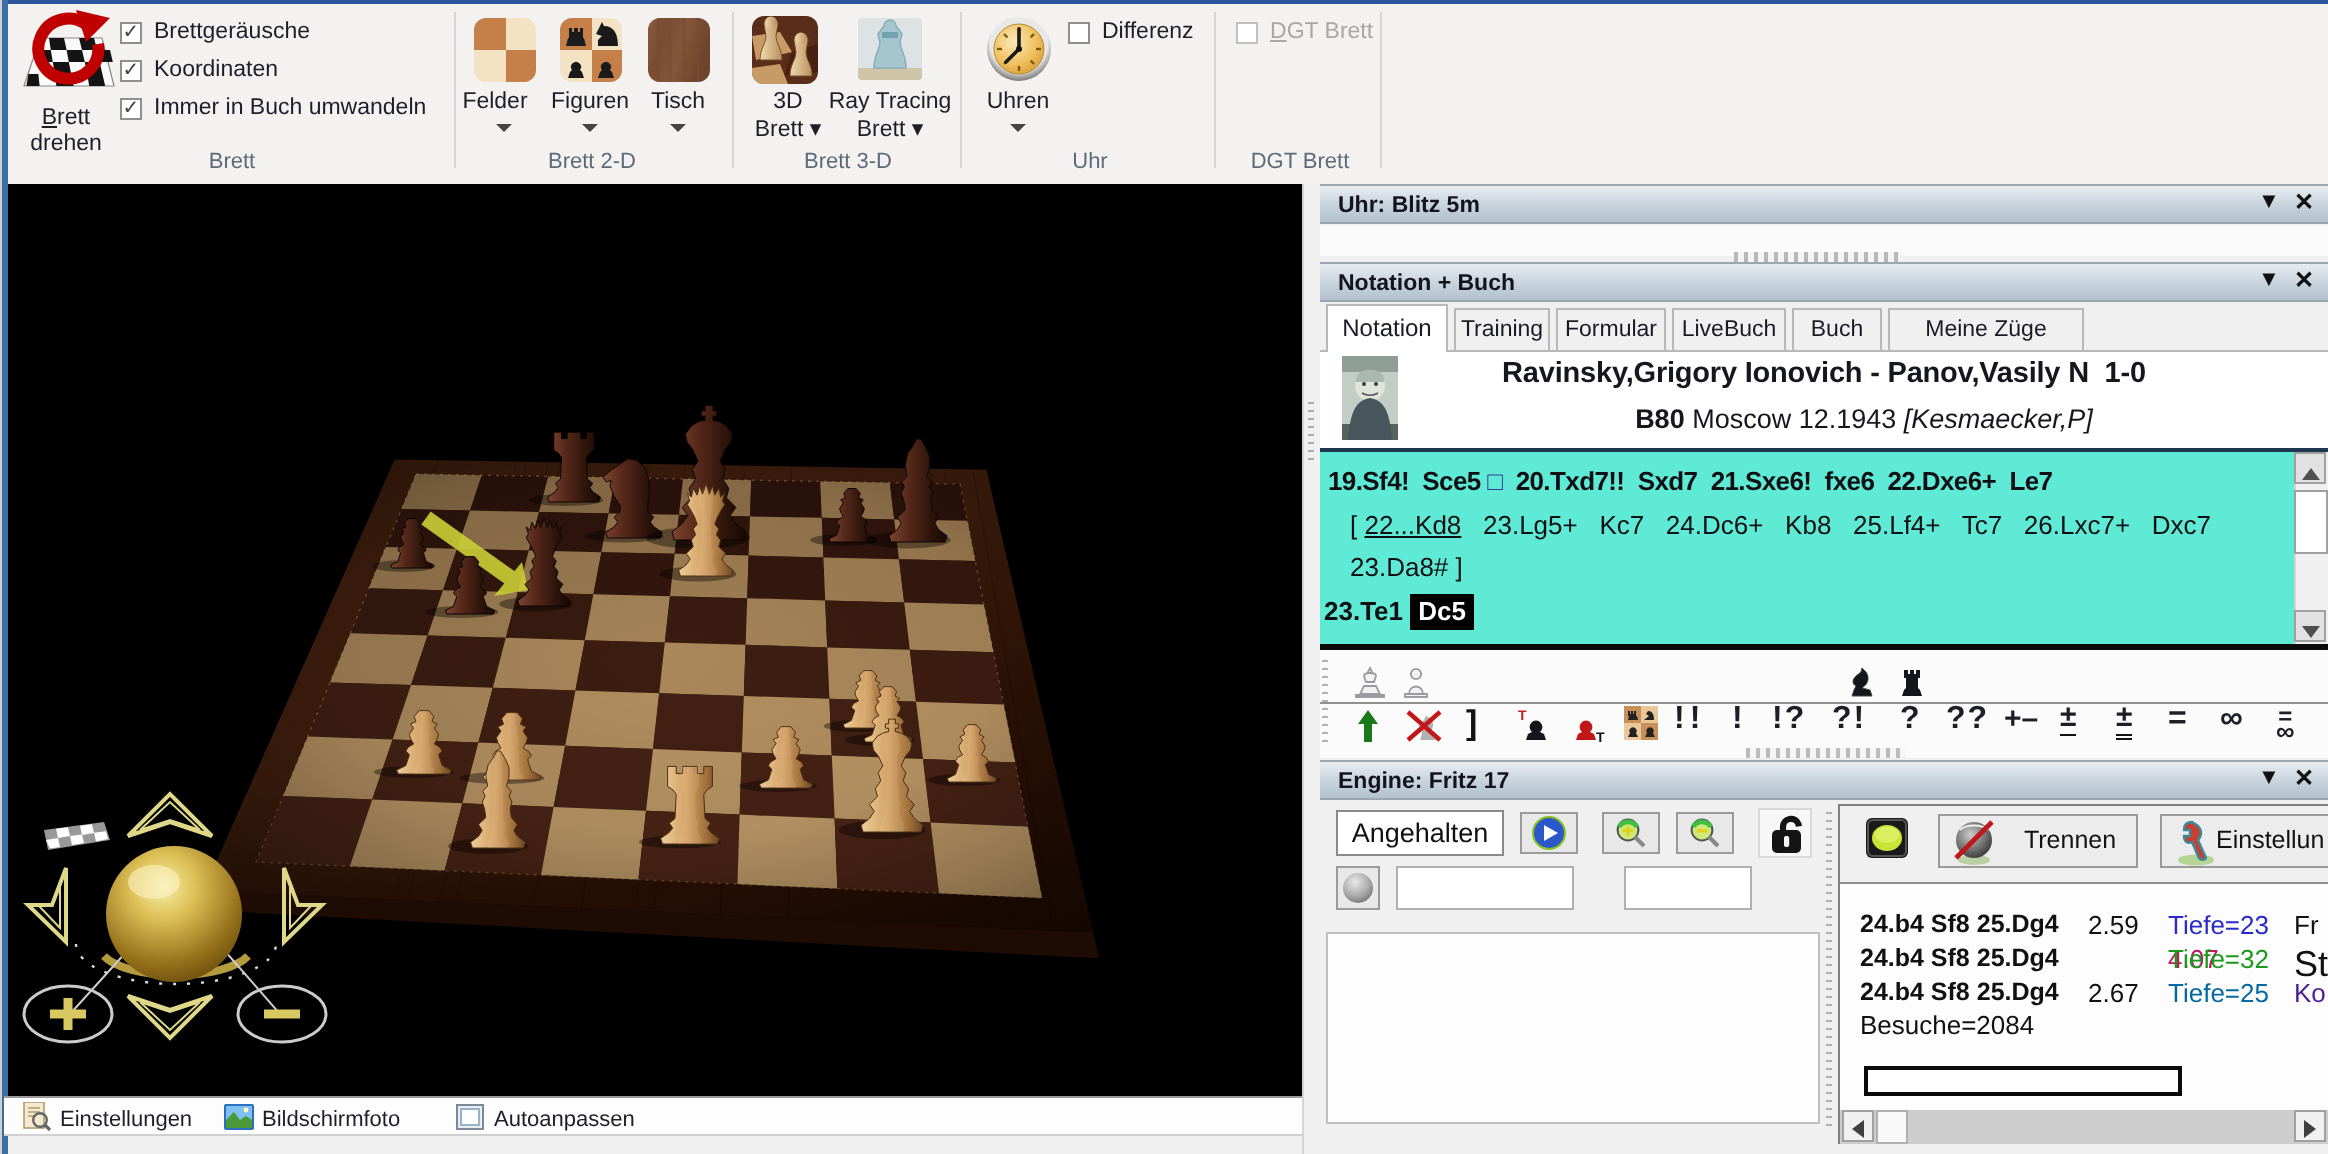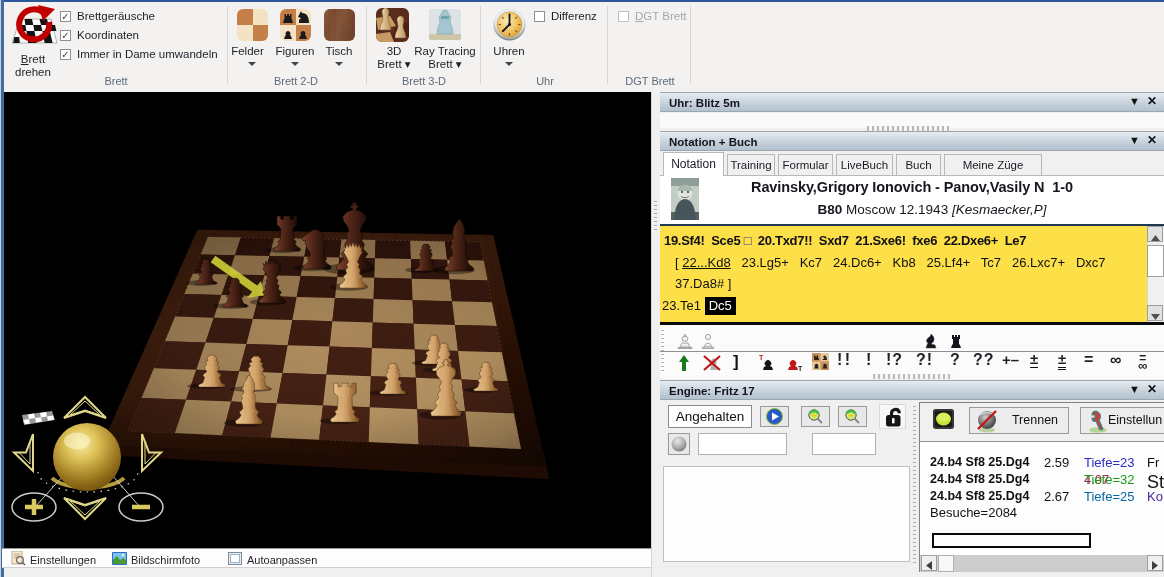--- a/index.html
+++ b/index.html
@@ -39,21 +39,21 @@
 <path d="M 36 8 A 15 15 0 1 0 41 17" fill="none" stroke="#c00000" stroke-width="6"></path>
 <polygon points="30,0 47,4 35,16" fill="#c00000"></polygon>
 </svg>
 <div class="rlabel" style="left:8px;top:53px;width:50px;line-height:13px"><span style="text-decoration:underline">B</span>rett<br>drehen</div>
 
 <div class="cb" style="left:60px;top:11px">✓</div>
 <div class="cblabel" style="left:77px;top:10px">Brettgeräusche</div>
 <div class="cb" style="left:60px;top:30px">✓</div>
 <div class="cblabel" style="left:77px;top:29px">Koordinaten</div>
 <div class="cb" style="left:60px;top:49px">✓</div>
-<div class="cblabel" style="left:77px;top:48px">Immer in Dame umwandeln</div>
+<div class="cblabel" style="left:77px;top:48px">Immer in Buch umwandeln</div>
 <div class="glabel" style="left:86px;width:60px">Brett</div>
 <div class="vsep" style="left:227px"></div>
 
 <svg class="abs" style="left:237px;top:9px" width="31" height="32" viewBox="0 0 31 32">
     <defs>
       <clipPath id="rc1">
         <rect width="31" height="32" rx="6"></rect>
       </clipPath>
     </defs>
     <g clip-path="url(#rc1)">
@@ -453,25 +453,25 @@
     <path d="M14 21 C7 22 4 28 3 42 L25 42 C24 28 21 22 14 21" fill="#46565c"></path>
     <path d="M7 12 C7 5 21 5 21 12 L21 13 L7 13 Z" fill="#aab8b0"></path>
     <circle cx="11" cy="14" r="1" fill="#3a3a3a"></circle>
     <circle cx="17" cy="14" r="1" fill="#3a3a3a"></circle>
     <path d="M10 18.5 C12 20 16 20 18 18.5" stroke="#5a5a5a" stroke-width="0.8" fill="none"></path>
   </svg>
 <div class="abs" style="left:700px;top:179px;width:424px;text-align:center;font-size:14.5px;font-weight:bold;color:#16161e;letter-spacing:-0.1px">Ravinsky,Grigory Ionovich - Panov,Vasily N&nbsp; 1-0</div>
 <div class="abs" style="left:700px;top:202px;width:424px;text-align:center;font-size:13.5px;color:#16161e;padding-left:40px"><b>B80</b> Moscow 12.1943 <i>[Kesmaecker,P]</i></div>
 <div class="abs" style="left:660px;top:224px;width:504px;height:2px;background:#1f3850"></div>
 
-<div class="abs" style="left:660px;top:226px;width:487px;height:97px;background:#fde047;font-size:13px;color:#101014">
+<div class="abs" style="left:660px;top:226px;width:487px;height:97px;background:#5eead4;font-size:13px;color:#101014">
   <div style="position:absolute;left:4px;top:7px;font-weight:bold;letter-spacing:-0.3px">19.Sf4!&nbsp; Sce5 <span style="color:#3a3aa0">□</span>&nbsp; 20.Txd7!!&nbsp; Sxd7&nbsp; 21.Sxe6!&nbsp; fxe6&nbsp; 22.Dxe6+&nbsp; Le7</div>
   <div style="position:absolute;left:15px;top:29px">[ <span style="text-decoration:underline">22...Kd8</span>&nbsp;&nbsp; 23.Lg5+&nbsp;&nbsp; Kc7&nbsp;&nbsp; 24.Dc6+&nbsp;&nbsp; Kb8&nbsp;&nbsp; 25.Lf4+&nbsp;&nbsp; Tc7&nbsp;&nbsp; 26.Lxc7+&nbsp;&nbsp; Dxc7</div>
-  <div style="position:absolute;left:15px;top:50px">37.Da8# ]</div>
-  <div style="position:absolute;left:2px;top:72px;font-weight:normal">23.Te1 <span style="background:#000;color:#fff;padding:1px 4px 2px 4px">Dc5</span></div>
+  <div style="position:absolute;left:15px;top:50px">23.Da8# ]</div>
+  <div style="position:absolute;left:2px;top:72px;font-weight:bold">23.Te1 <span style="background:#000;color:#fff;padding:1px 4px 2px 4px">Dc5</span></div>
 </div>
 
 <div class="abs" style="left:1147px;top:226px;width:17px;height:97px;background:#f0f0f0;border-left:1px solid #d5d5d5"></div>
 <div class="sq" style="left:1147px;top:226px"><svg width="9" height="6" style="margin-top:4px">
       <polygon points="4.5,0 9,6 0,6" fill="#505050"></polygon>
     </svg></div>
 <div class="abs" style="left:1147px;top:245px;width:17px;height:32px;background:#fff;border:1px solid #a0a0a0"></div>
 <div class="sq" style="left:1147px;top:305px"><svg width="9" height="6" style="margin-top:5px">
       <polygon points="4.5,6 9,0 0,0" fill="#505050"></polygon>
     </svg></div>

